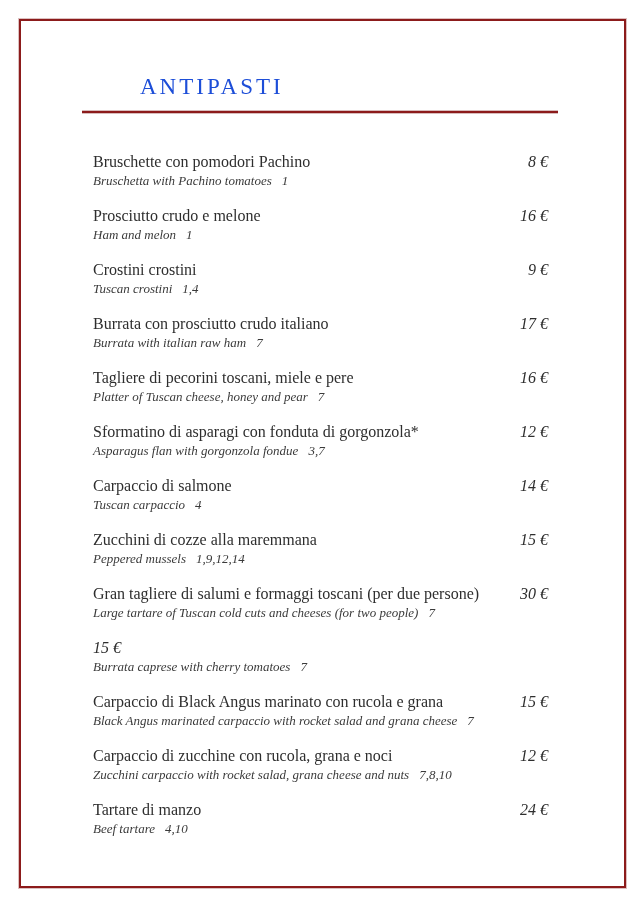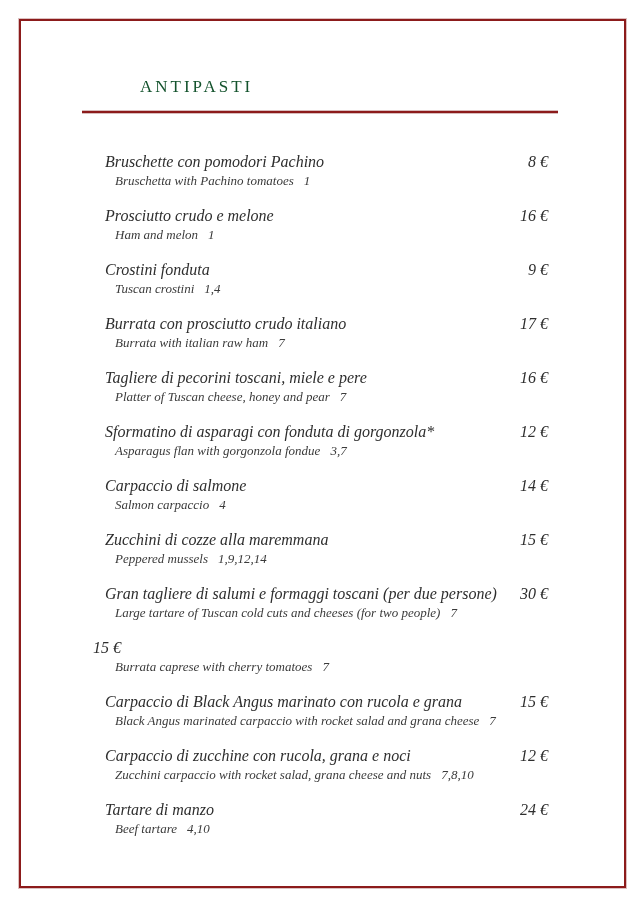--- a/index.html
+++ b/index.html
@@ -26,24 +26,24 @@
     pointer-events: none;
   }
   .content {
     position: absolute;
     left: 93px;
     right: 92px;
     top: 0;
   }
   .title {
     margin: 74px 0 0 47px;
-    font-size: 17px;
+    font-size: 23px;
     line-height: 26px;
     letter-spacing: 3px;
-    color: #14532d;
+    color: #1d4ed8;
     font-weight: normal;
   }
   .rule {
     margin: 10px -10px 0 -11px;
     height: 2px;
     background: var(--accent, #8c1b1b);
     border-top: 1px solid #d8bdbd;
     border-bottom: 1px solid #d8bdbd;
   }
   .items {
@@ -51,40 +51,37 @@
   }
   .item {
     margin-bottom: 16px;
   }
   .item-row {
     display: flex;
     justify-content: space-between;
     align-items: baseline;
   }
   .item-name {
-    font-style: italic;
     font-size: 16px;
     line-height: 21px;
     color: #2e2e2e;
     padding-right: 14px;
-    margin-left: 12px;
   }
   .item-price {
     font-style: italic;
     font-size: 16px;
     line-height: 21px;
     color: #2e2e2e;
     white-space: nowrap;
   }
   .item-desc {
     font-style: italic;
     font-size: 13px;
     line-height: 17px;
     color: #3a3a3a;
-    margin-left: 22px;
   }
   .item-allergens {
     margin-left: 10px;
   }
 </style>
 </head>
 <body>
 
 <div class="frame"></div>
 
@@ -107,21 +104,21 @@
       <span class="item-name">Prosciutto crudo e melone</span>
       <span class="item-price">16 €</span>
     </div>
     <div class="item-desc">
       <span>Ham and melon</span><span class="item-allergens">1</span>
     </div>
   </div>
 
   <div class="item">
     <div class="item-row">
-      <span class="item-name">Crostini fonduta</span>
+      <span class="item-name">Crostini crostini</span>
       <span class="item-price">9 €</span>
     </div>
     <div class="item-desc">
       <span>Tuscan crostini</span><span class="item-allergens">1,4</span>
     </div>
   </div>
 
   <div class="item">
     <div class="item-row">
       <span class="item-name">Burrata con prosciutto crudo italiano</span>
@@ -151,21 +148,21 @@
       <span>Asparagus flan with gorgonzola fondue</span><span class="item-allergens">3,7</span>
     </div>
   </div>
 
   <div class="item">
     <div class="item-row">
       <span class="item-name">Carpaccio di salmone</span>
       <span class="item-price">14 €</span>
     </div>
     <div class="item-desc">
-      <span>Salmon carpaccio</span><span class="item-allergens">4</span>
+      <span>Tuscan carpaccio</span><span class="item-allergens">4</span>
     </div>
   </div>
 
   <div class="item">
     <div class="item-row">
       <span class="item-name">Zucchini di cozze alla maremmana</span>
       <span class="item-price">15 €</span>
     </div>
     <div class="item-desc">
       <span>Peppered mussels</span><span class="item-allergens">1,9,12,14</span>

